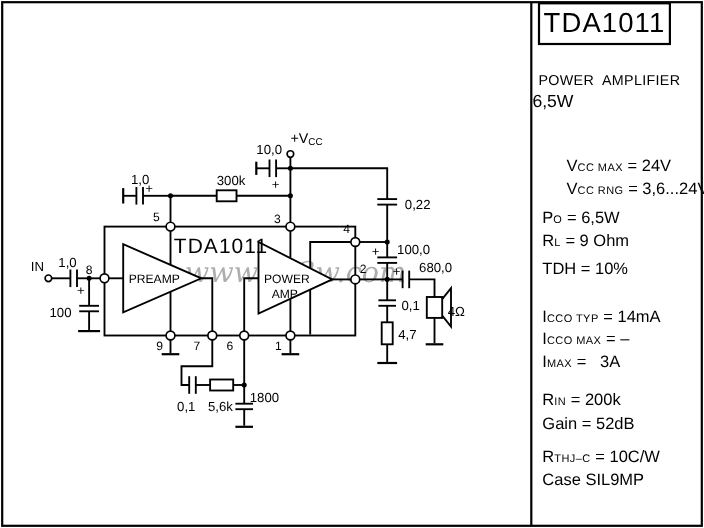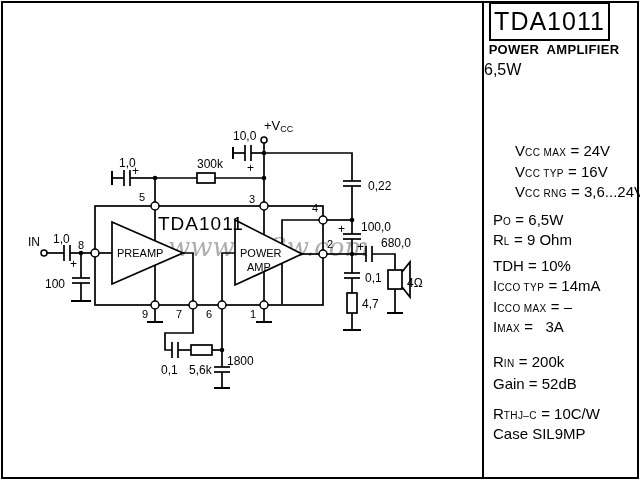--- a/index.html
+++ b/index.html
@@ -6,29 +6,29 @@
   .page{position:relative;width:640px;height:480px;background:#ffffff;overflow:hidden;
         font-family:"Liberation Sans",sans-serif;color:#000;}
   svg{position:absolute;top:0;left:0;}
   svg text{font-family:"Liberation Sans",sans-serif;fill:#000;}
   .wm{font-family:"DejaVu Serif",serif;font-style:italic;fill:#9a9a9a;opacity:.8;}
 
   .panel{position:absolute;left:484px;top:0;width:154px;height:480px;}
   .titlebox{margin:2px 0 0 5px;width:117px;height:35px;border:2px solid #000;
             display:flex;align-items:center;justify-content:center;}
   .titlebox span{font-size:25px;font-weight:300;letter-spacing:1px;white-space:pre;}
-  .sub1{margin-top:1px;text-align:center;width:140px;font-size:13px;font-weight:700;
+  .sub1{margin-top:24px;text-align:center;width:140px;font-size:13px;font-weight:400;
         letter-spacing:.3px;white-space:pre;}
   .sub2{margin-top:4px;text-align:left;width:140px;font-size:16px;font-weight:300;}
   .specs{position:absolute;left:9px;top:142px;width:145px;}
   .spec-line{font-size:15px;font-weight:300;line-height:18.5px;white-space:pre;}
   .spec-line .s{font-size:10px;letter-spacing:.4px;}
   .g0{margin-bottom:7px;margin-left:22px;}
   .g1{margin-bottom:5px;}
-  .g2{margin-bottom:0;}
+  .g2{margin-bottom:23px;}
   .g3{margin-bottom:13px;}
   .g4{margin-bottom:9px;}
   .g4 .spec-line{line-height:20px;}
 </style>
 </head>
 <body>
 
 <div class="page">
 
 <svg width="640" height="480" viewBox="0 0 640 480">
@@ -202,21 +202,20 @@
 <div class="panel">
   <div class="titlebox">
     <span>TDA1011</span>
   </div>
   <div class="sub1">POWER  AMPLIFIER</div>
   <div class="sub2">6,5W</div>
 
   <div class="specs">
     <div class="g0">
       <div class="spec-line"><span class="h">V</span><span class="s">CC MAX</span><span class="h"> = 24V</span></div>
-      <div class="spec-line"><span class="h">V</span><span class="s">CC TYP</span><span class="h"> = 16V</span></div>
       <div class="spec-line"><span class="h">V</span><span class="s">CC RNG</span><span class="h"> = 3,6...24V</span></div>
     </div>
     <div class="g1">
       <div class="spec-line"><span class="h">P</span><span class="s">O</span><span class="h"> = 6,5W</span></div>
       <div class="spec-line"><span class="h">R</span><span class="s">L</span><span class="h"> = 9 Ohm</span></div>
     </div>
     <div class="g2">
       <div class="spec-line"><span class="h">TDH</span><span class="s"></span><span class="h"> = 10%</span></div>
     </div>
     <div class="g3">

